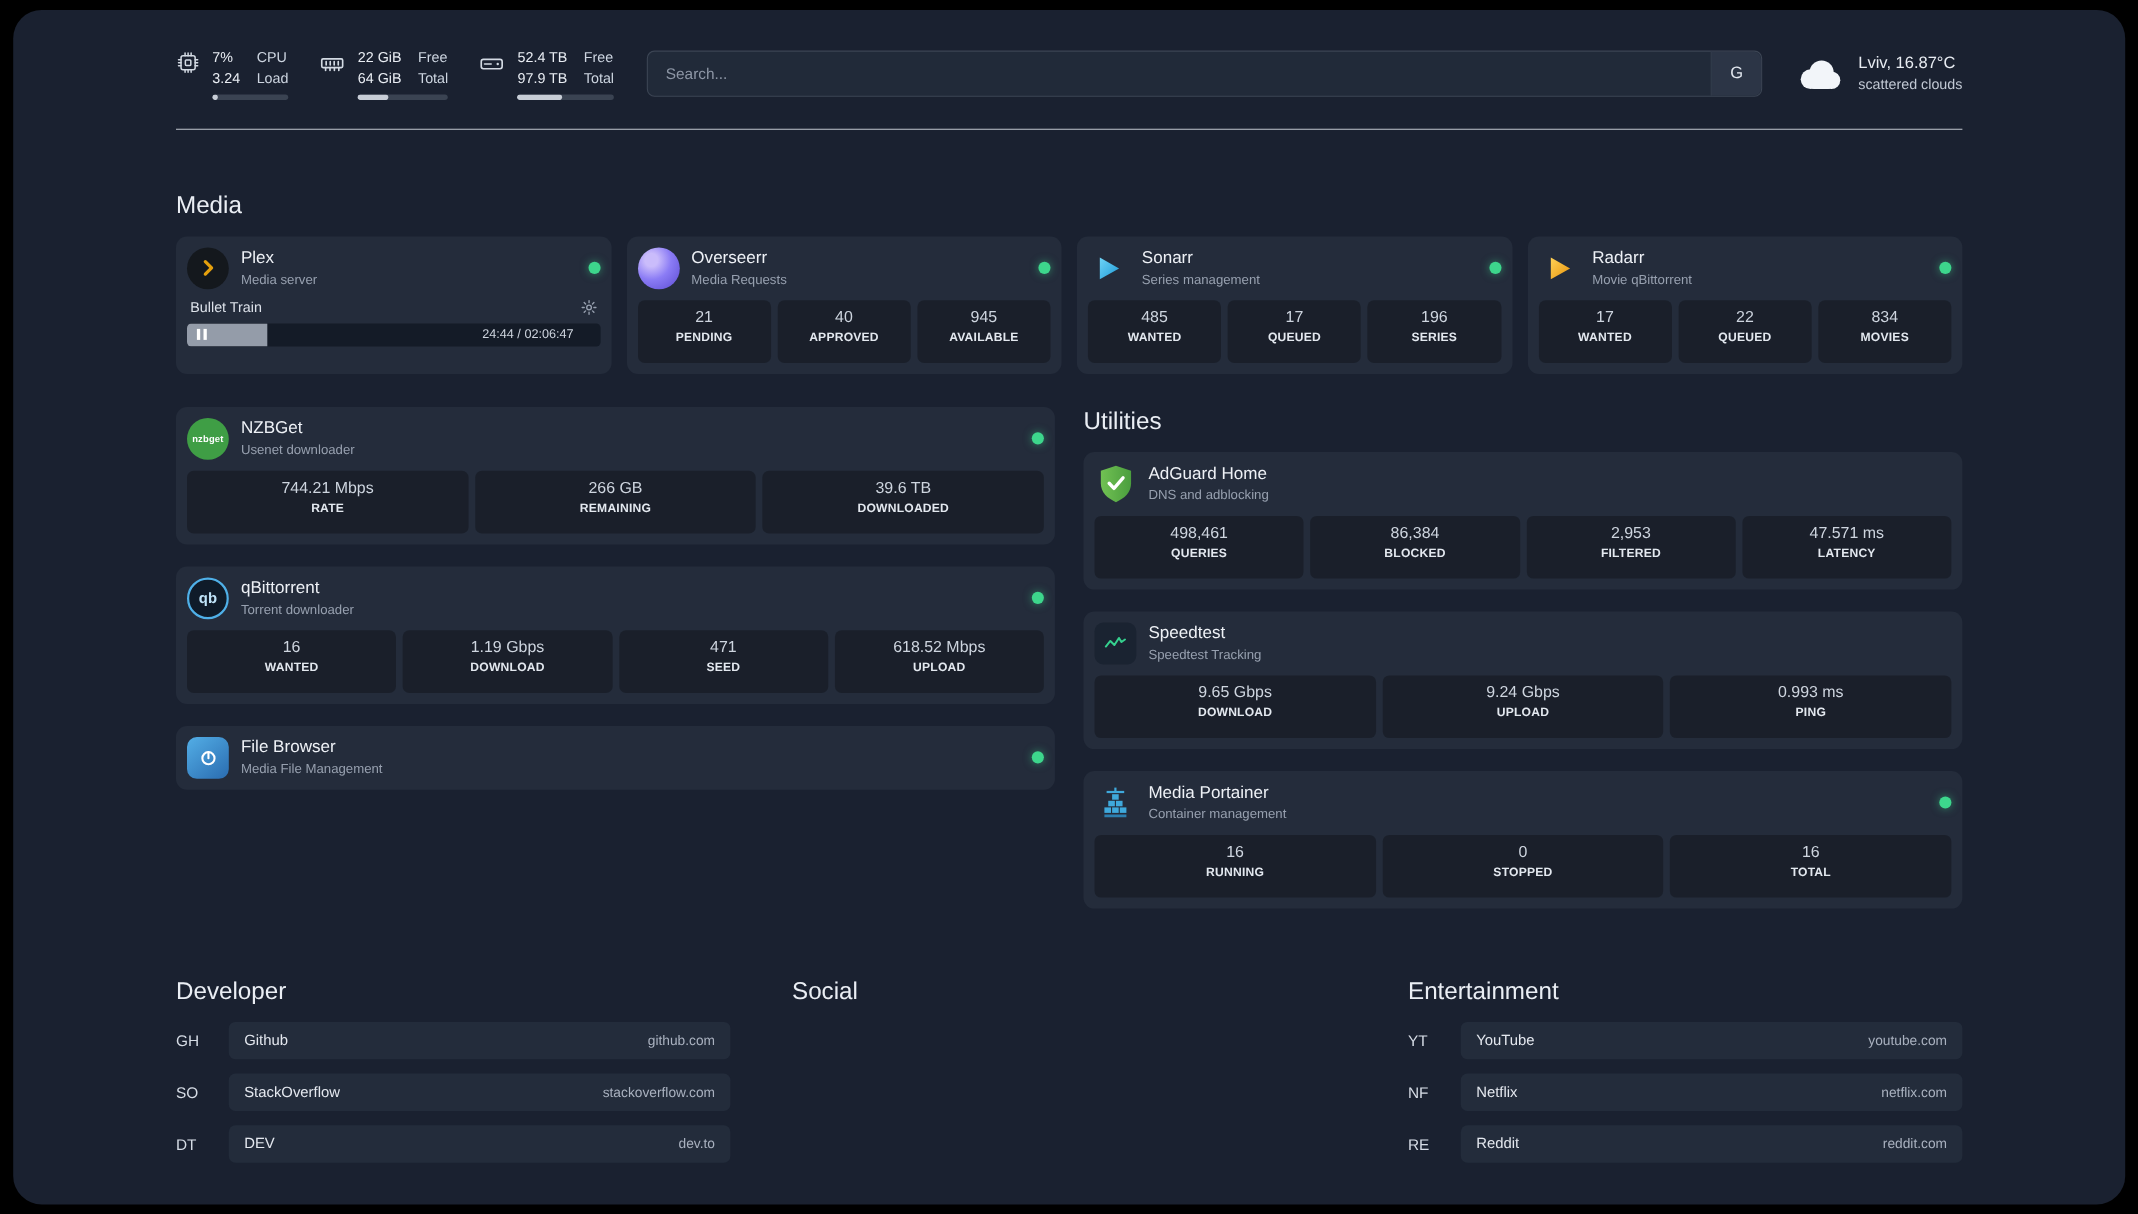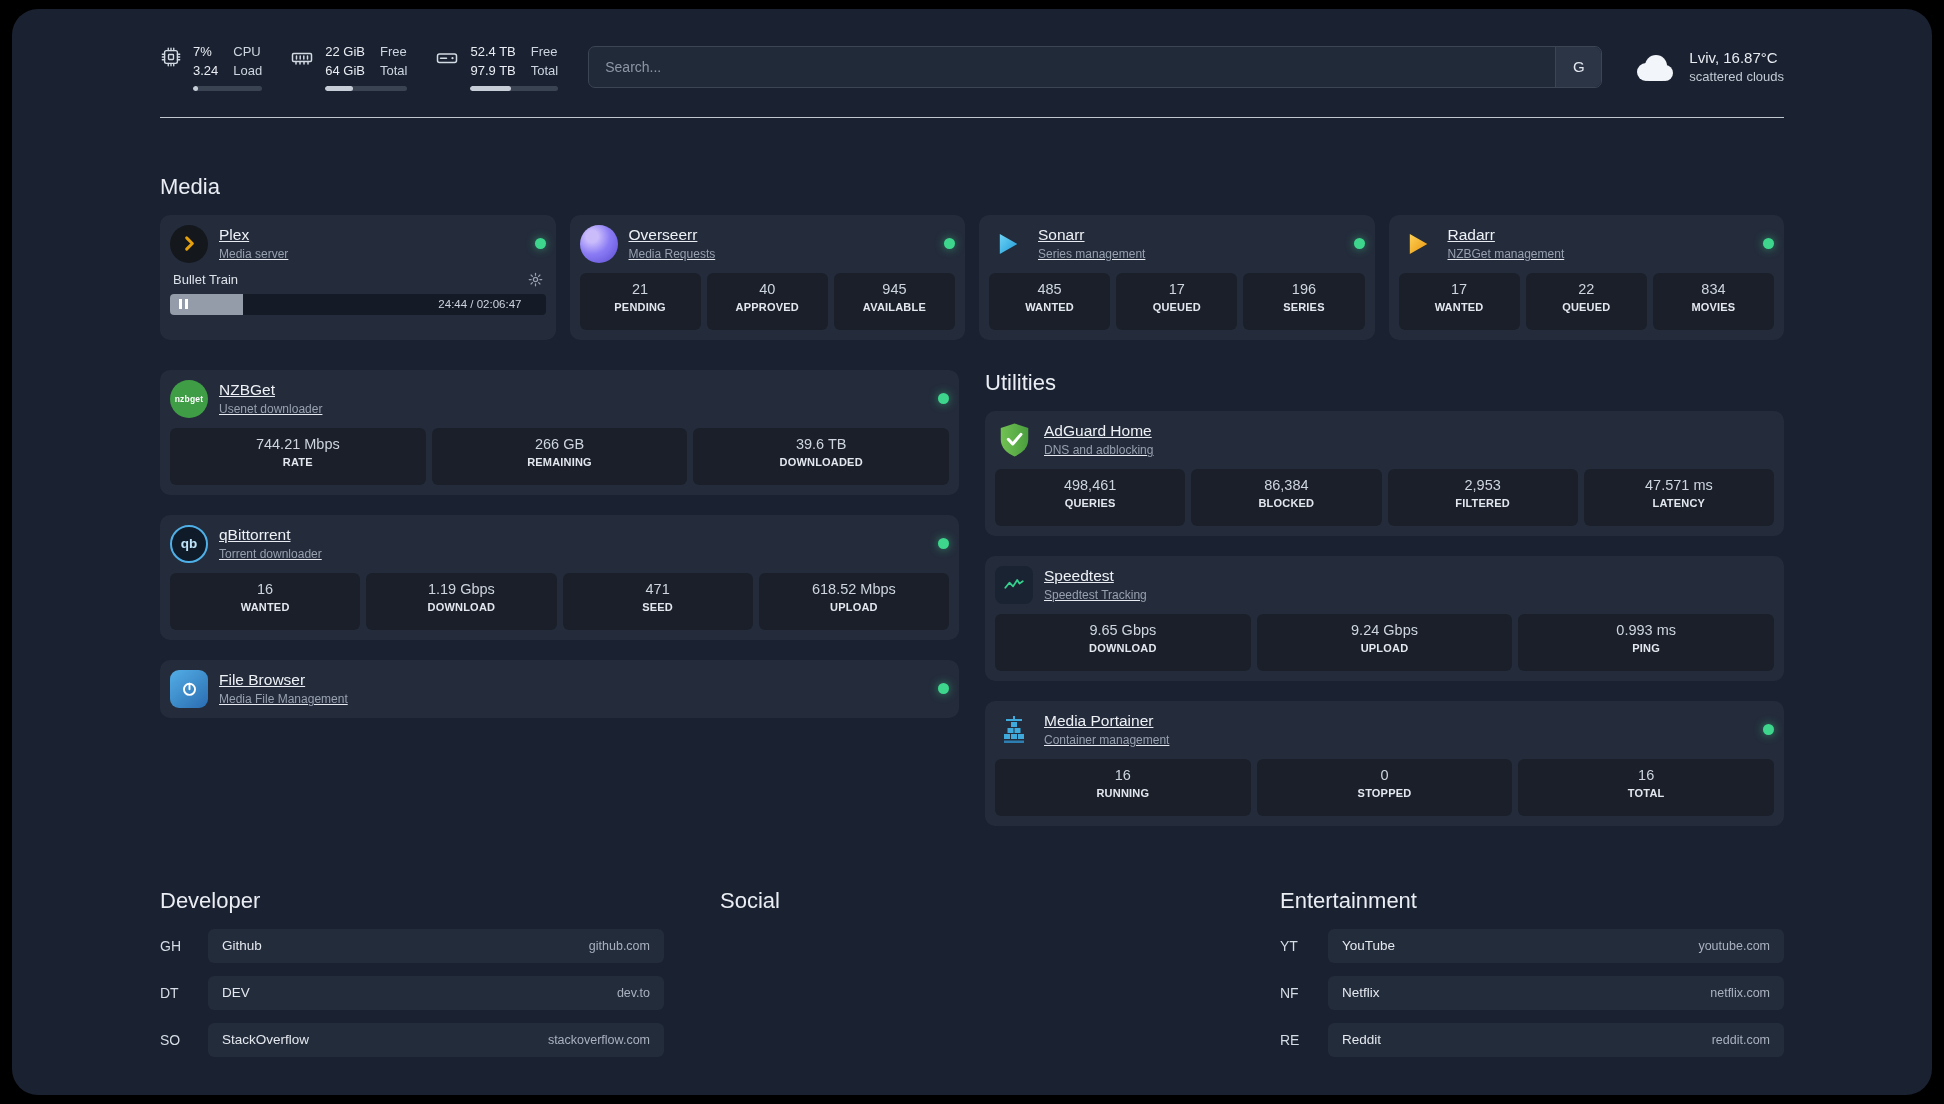--- a/index.html
+++ b/index.html
@@ -59,21 +59,21 @@
   .mt-two{margin-top:30px;}
   .mt-bm{margin-top:62px;}
 
   .grid4{display:grid;grid-template-columns:repeat(4,1fr);gap:14px;}
   .twocol{display:grid;grid-template-columns:1fr 1fr;gap:26px;align-items:start;}
   .col-cards{display:flex;flex-direction:column;gap:20px;}
 
   .card{background:var(--card-bg);border-radius:10px;padding:10px;cursor:pointer;}
   .card-head{display:flex;align-items:center;gap:11px;}
   .icon{width:38px;height:38px;flex:0 0 38px;display:flex;align-items:center;justify-content:center;}
-  .titles{min-width:0;text-decoration:underline;}
+  .titles{min-width:0;}
   .svc-name{font-size:15.5px;color:#eef1f6;}
   .svc-desc{font-size:12px;color:var(--muted);margin-top:3px;}
   .dot{
     width:11px;height:11px;border-radius:50%;background:var(--ok);
     margin-left:auto;align-self:center;flex:0 0 11px;
     box-shadow:0 0 8px rgba(61,214,140,.55);
   }
   .stats{display:flex;gap:6px;margin-top:10px;}
   .stat{flex:1;background:var(--stat-bg);border-radius:6px;text-align:center;padding:8px 4px 17px;}
   .stat-value{font-size:14.5px;color:#ced5df;}
@@ -329,21 +329,21 @@
                     <linearGradient id="rg" x1="0" y1="0" x2="1" y2="1">
                       <stop offset="0" stop-color="#ffd257"></stop>
                       <stop offset="1" stop-color="#e8940c"></stop>
                     </linearGradient>
                   </defs>
                   <path d="M5 3.5l15 8.5-15 8.5z" fill="url(#rg)"></path>
                 </svg>
           </span>
           <div class="titles">
             <div class="svc-name">Radarr</div>
-            <div class="svc-desc">NZBGet management</div>
+            <div class="svc-desc">Movie qBittorrent</div>
           </div>
           <span class="dot"></span>
         </div>
         <div class="stats">
           <div class="stat">
             <div class="stat-value">17</div>
             <div class="stat-label">WANTED</div>
           </div>
           <div class="stat">
             <div class="stat-value">22</div>
@@ -554,31 +554,31 @@
       <h2 class="section-title">Developer</h2>
       <div class="bm-list">
         <a class="bm">
           <span class="bm-abbr">GH</span>
           <span class="bm-pill">
             <span class="bm-name">Github</span>
             <span class="bm-url">github.com</span>
           </span>
         </a>
         <a class="bm">
+          <span class="bm-abbr">SO</span>
+          <span class="bm-pill">
+            <span class="bm-name">StackOverflow</span>
+            <span class="bm-url">stackoverflow.com</span>
+          </span>
+        </a>
+        <a class="bm">
           <span class="bm-abbr">DT</span>
           <span class="bm-pill">
             <span class="bm-name">DEV</span>
             <span class="bm-url">dev.to</span>
-          </span>
-        </a>
-        <a class="bm">
-          <span class="bm-abbr">SO</span>
-          <span class="bm-pill">
-            <span class="bm-name">StackOverflow</span>
-            <span class="bm-url">stackoverflow.com</span>
           </span>
         </a>
       </div>
     </section>
 
     <section>
       <h2 class="section-title">Social</h2>
     </section>
 
     <section>

